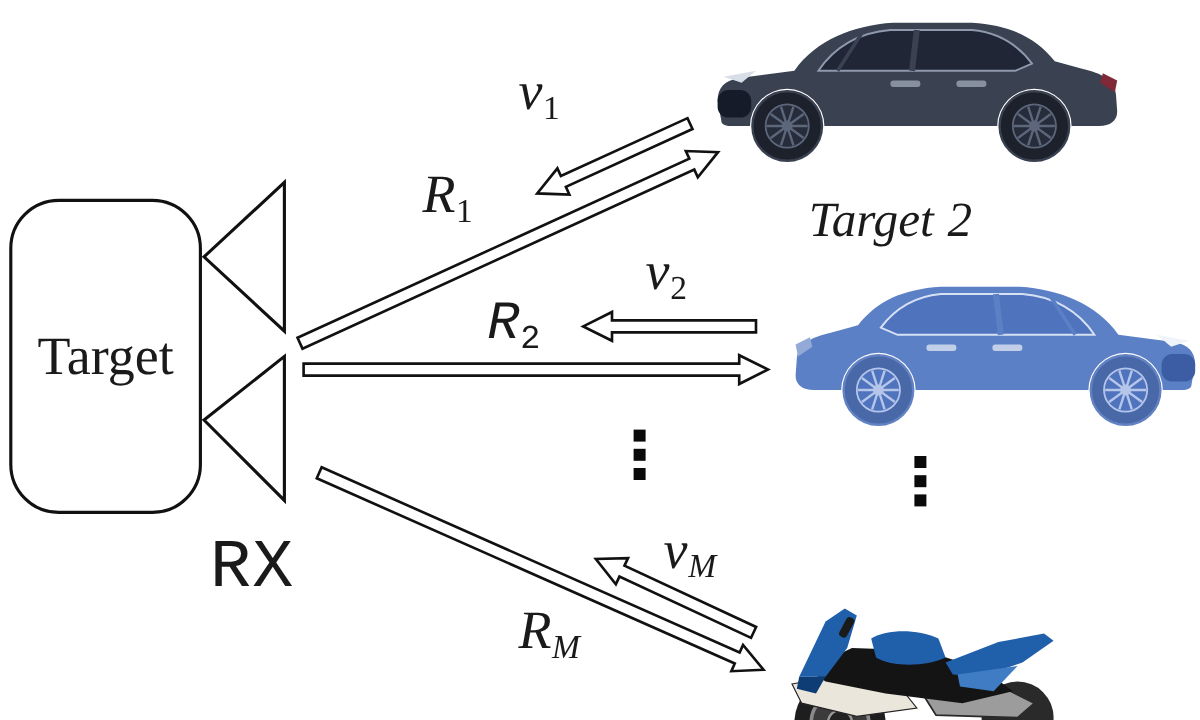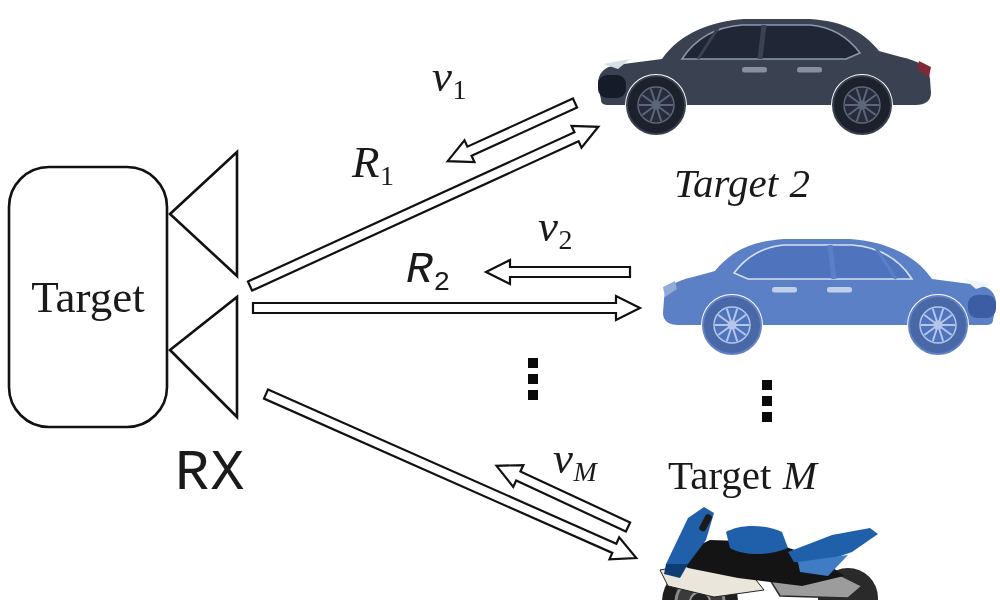--- a/index.html
+++ b/index.html
@@ -43,24 +43,24 @@
 
   <div class="abs radar-box-label">Target</div>
   <div class="abs cap" style="left:175px;top:446px;font-family:Liberation Mono, monospace;">RX</div>
 
   <div class="abs math" style="left:352px;top:140px;"><span>R</span><span class="sub">1</span></div>
   <div class="abs math" style="left:432px;top:54px;"><span>v</span><span class="sub">1</span></div>
 
   <div class="abs math" style="left:406px;top:248px;font-family:Liberation Mono, monospace;"><span>R</span><span class="sub">2</span></div>
   <div class="abs math" style="left:538px;top:204px;"><span>v</span><span class="sub">2</span></div>
 
+  <div class="abs math" style="left:432px;top:503px;"><span>R</span><span class="sub it">M</span></div>
   <div class="abs math" style="left:553px;top:436px;"><span>v</span><span class="sub it">M</span></div>
 
   <div class="abs tgt" style="left:674px;top:163px;font-style:italic;"><span>Target</span><span class="tgt-id">2</span></div>
-  <div class="abs tgt" style="left:668px;top:455px;"><span>Target</span><span class="tgt-id it">M</span></div>
 
   <div class="abs dots" style="left:528px;top:358px;" title="⋮">
       <i></i>
       <i></i>
       <i></i>
     </div>
   <div class="abs dots" style="left:762px;top:380px;" title="⋮">
       <i></i>
       <i></i>
       <i></i>

